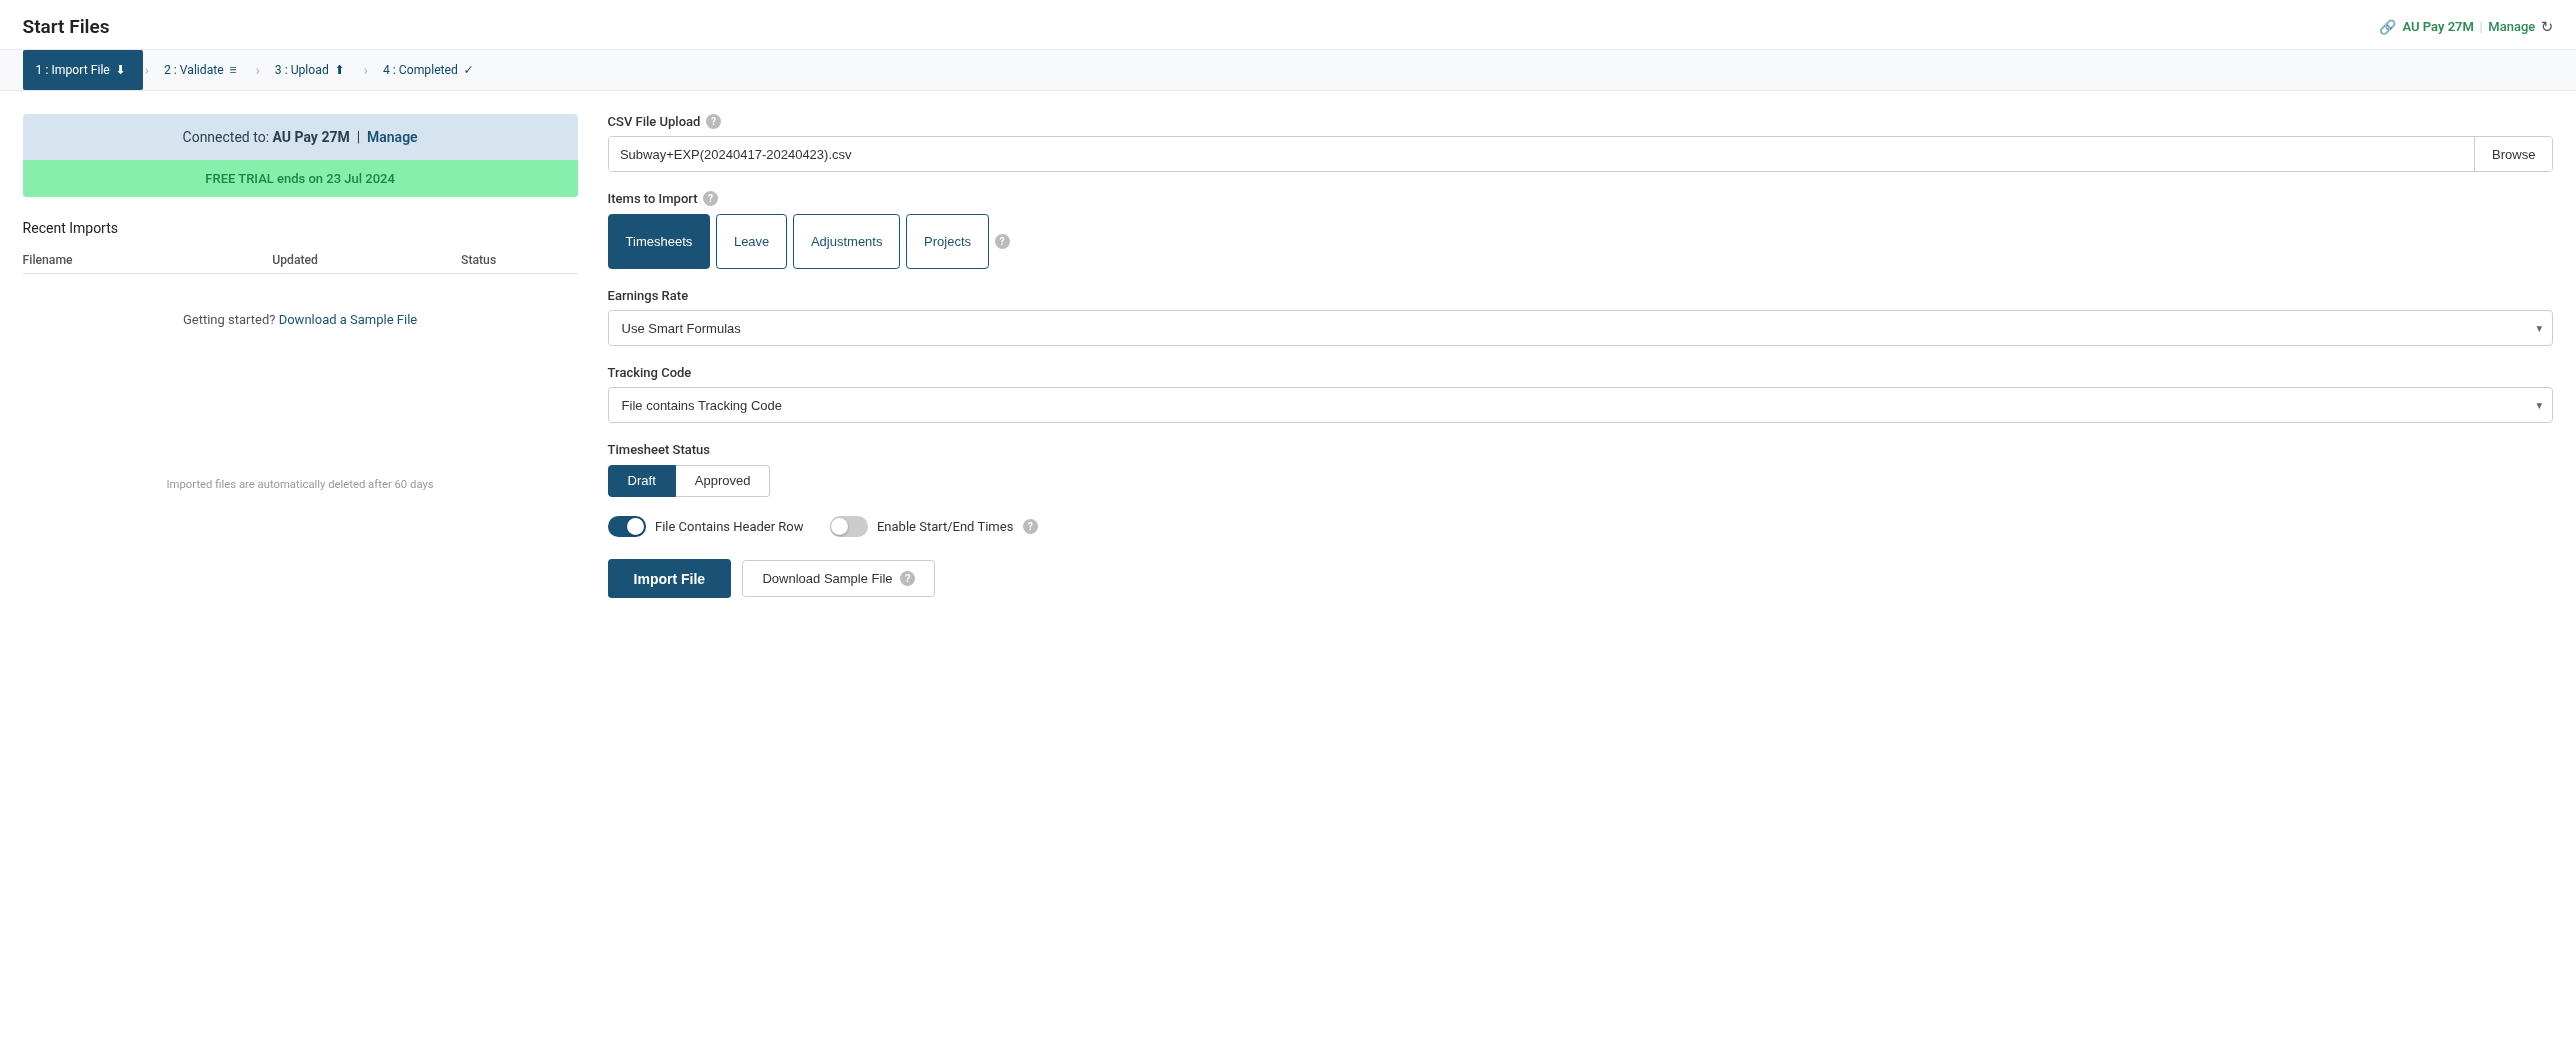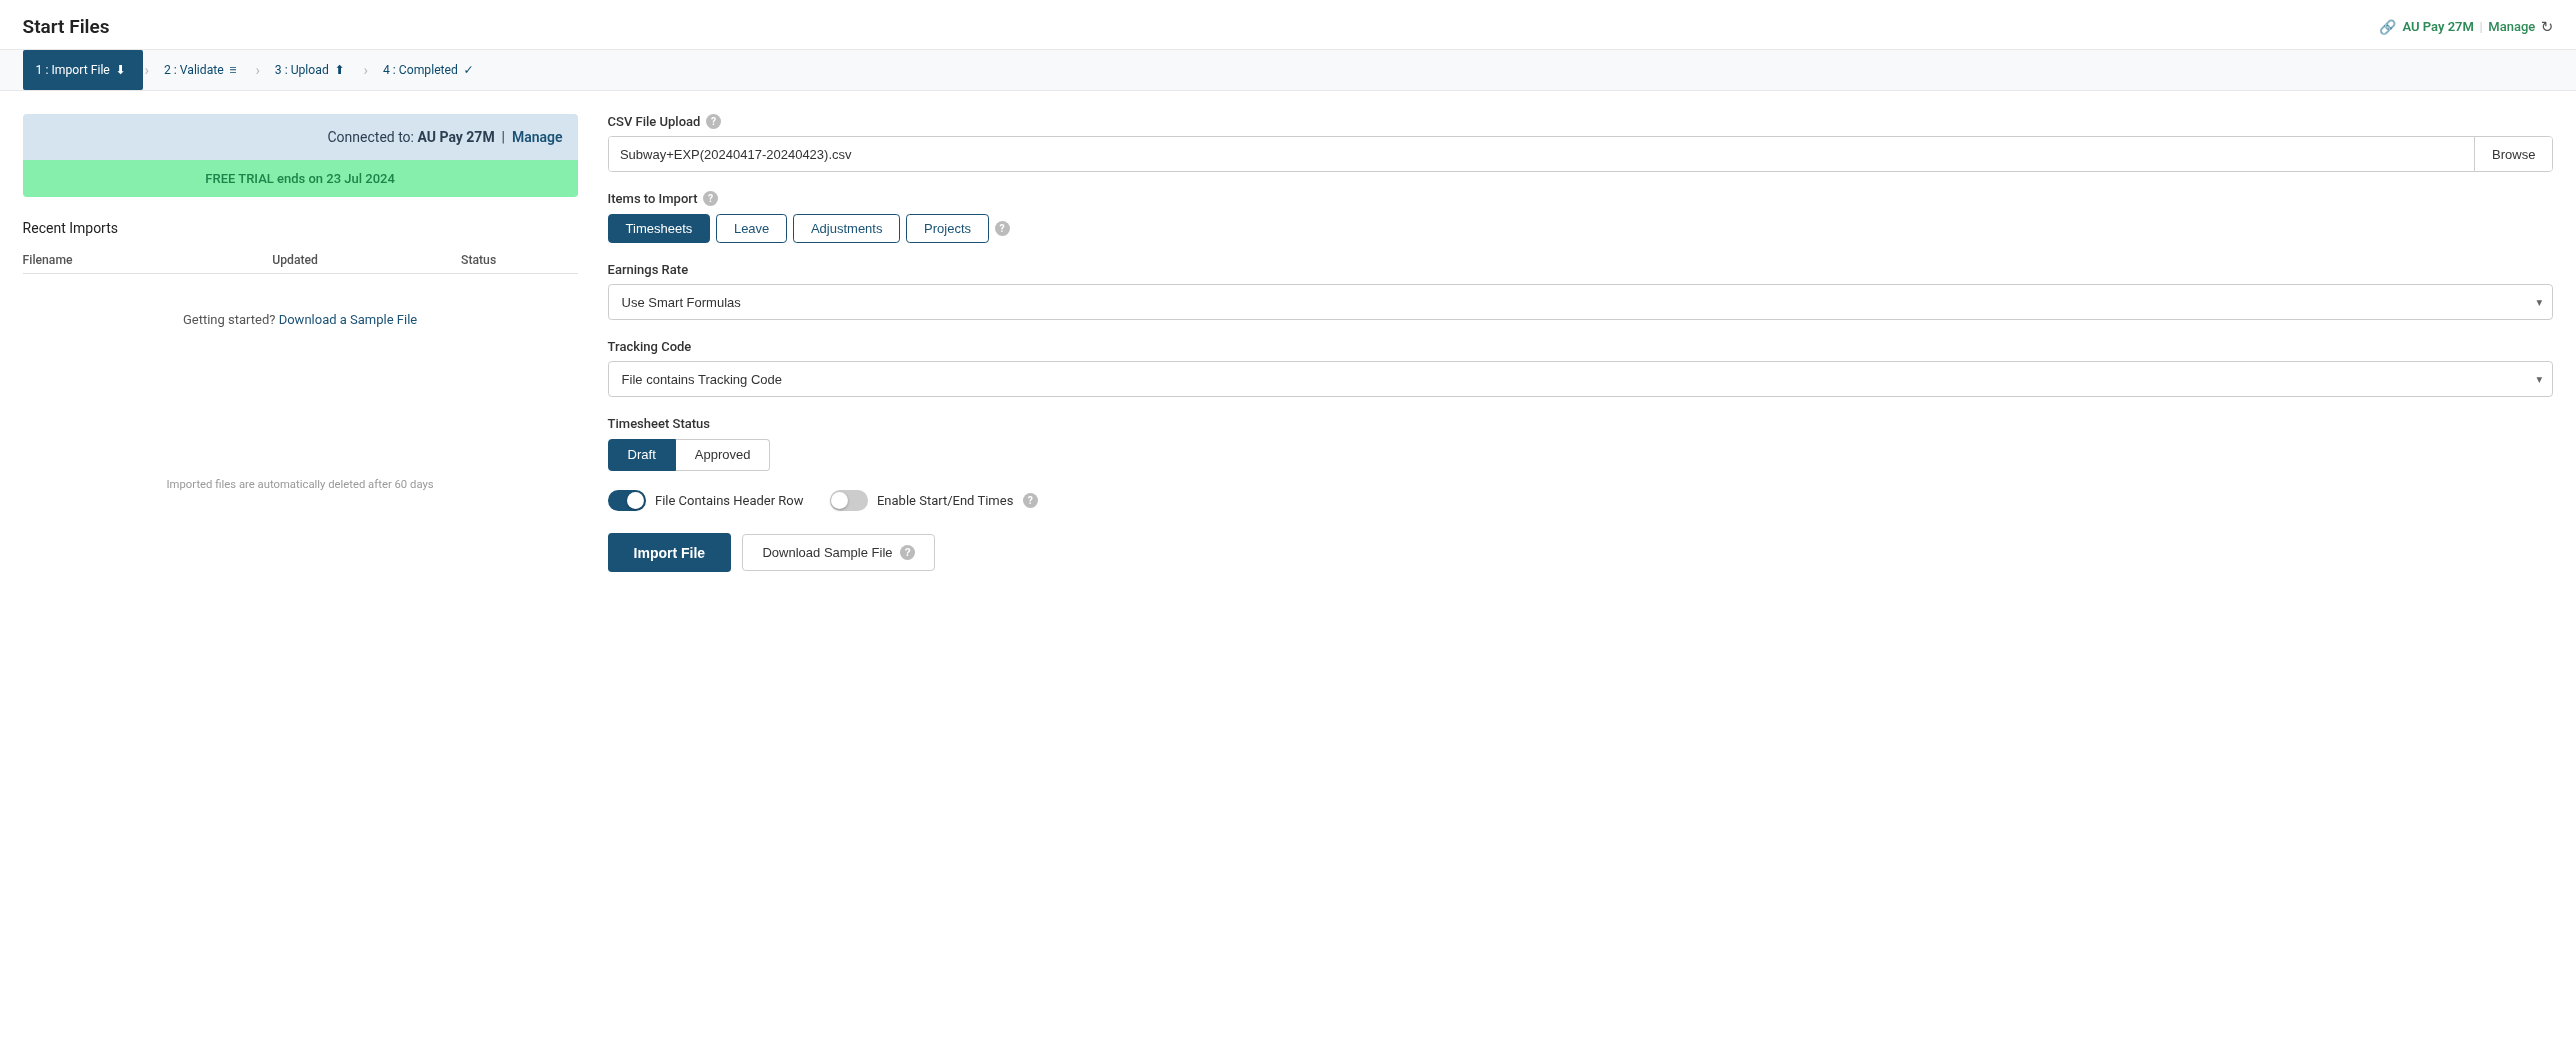--- a/index.html
+++ b/index.html
@@ -88,21 +88,21 @@
     }
     
     .left-panel {
       width: 555px;
       flex-shrink: 0;
     }
     .connected-banner {
       background: #d6e4f0;
       border-radius: 3.8px 3.8px 0 0;
       padding: 15px;
-      text-align: right;
+      text-align: center;
       font-size: 14px;
       color: #2c3e50;
     }
     .connected-banner strong { font-weight: 700; }
     .connected-banner a {
       color: #1a5276;
       font-weight: 600;
       text-decoration: none;
     }
     .trial-banner {
@@ -201,21 +201,21 @@
       color: #333;
       cursor: pointer;
       white-space: nowrap;
     }
     .items-buttons {
       display: flex;
       gap: 5.6px;
       align-items: center;
     }
     .item-btn {
-      padding: 6px 17px;
+      padding: 19px 17px;
       border: 0.9px solid #1a5276;
       border-radius: 3.8px;
       font-size: 13px;
       cursor: pointer;
       background: #fff;
       color: #1a5276;
     }
     .item-btn.active {
       background: #1a5276;
       color: #fff;

